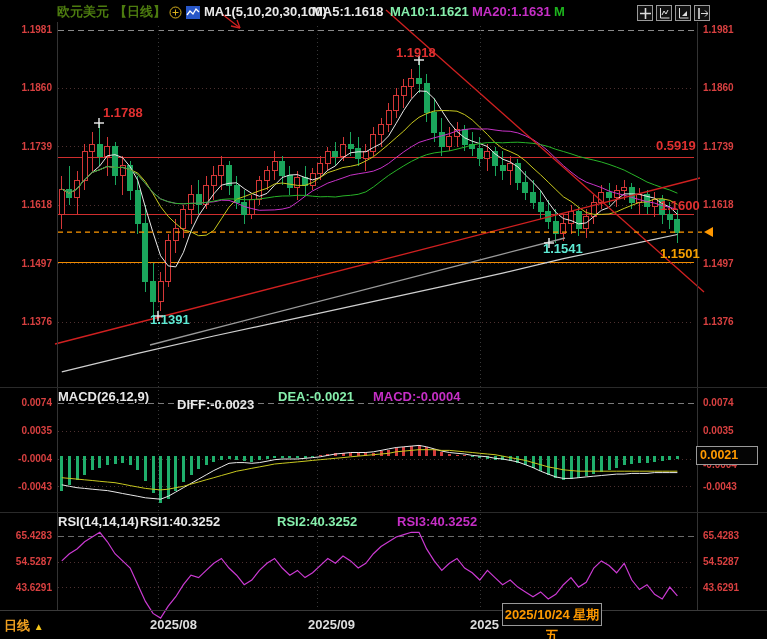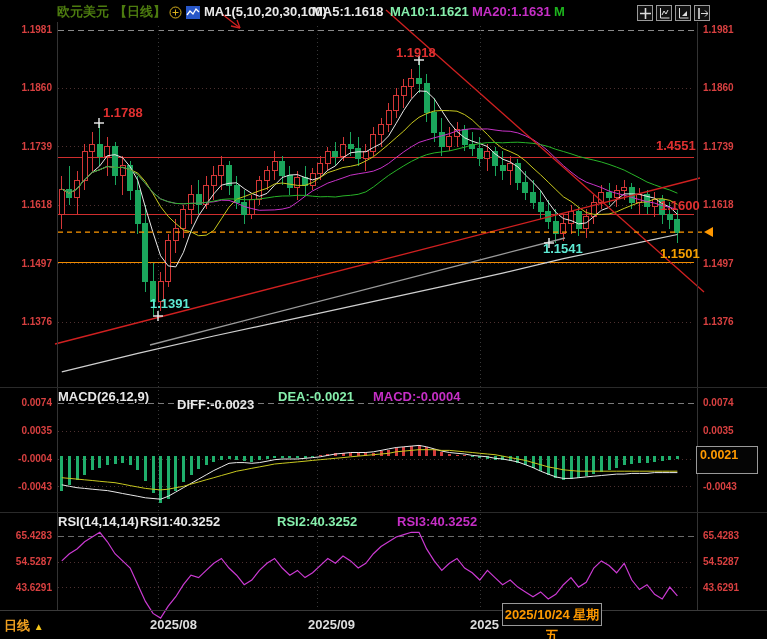--- a/index.html
+++ b/index.html
@@ -15,21 +15,21 @@
            box-sizing:border-box;padding:0;display:flex;align-items:center;justify-content:center;cursor:pointer;}
   .ann{position:absolute;font-size:13px;font-weight:700;white-space:nowrap;line-height:14px;}
   .ann-red{color:#e03030}.ann-grn{color:#5eead4}.ann-org{color:#f5a000}
   .vborder{position:absolute;top:22px;height:588px;width:1px;background:#333;}
   .hsep{position:absolute;left:0;width:767px;height:1px;background:#2a2a2a;}
   .panelhdr{position:absolute;font-size:13px;font-weight:700;white-space:nowrap;}
   .valbox{position:absolute;box-sizing:border-box;border:1px solid #999;background:#050505;
           font-size:12.5px;font-weight:700;color:#ff9a00;}
   .xlab{position:absolute;top:617px;font-size:13px;font-weight:700;color:#dedede;white-space:nowrap;text-align:right;}
   #datebox{left:502px;top:603px;width:100px;height:23px;line-height:21px;text-align:center;font-size:13px;}
-  #macdbox{left:696px;top:446px;width:62px;height:28px;line-height:17px;padding-left:3px;}
+  #macdbox{left:696px;top:446px;width:62px;height:19px;line-height:17px;padding-left:3px;}
   #period{position:absolute;left:4px;top:617px;font-size:13px;font-weight:700;color:#f0a020;cursor:pointer;}
   #period .tri{color:#f5c518;font-size:10px;}
   #watermark{position:absolute;left:626px;top:588px;font-size:34px;font-weight:700;color:#dcdcdc;
              letter-spacing:1px;font-family:"Liberation Sans",sans-serif;}
   svg.glyph{display:block}
 </style>
 </head>
 <body>
 
 <div id="app">
@@ -402,22 +402,22 @@
   <div class="lb rcol" style="top:22px">1.1981</div>
   <div class="lb rcol" style="top:80px">1.1860</div>
   <div class="lb rcol" style="top:139px">1.1739</div>
   <div class="lb rcol" style="top:197px">1.1618</div>
   <div class="lb rcol" style="top:256px">1.1497</div>
   <div class="lb rcol" style="top:314px">1.1376</div>
 
   <div class="ann ann-red" style="left:103px;top:106px">1.1788</div>
   <div class="ann ann-red" style="left:396px;top:46px">1.1918</div>
   <div class="ann ann-grn" style="left:543px;top:242px">1.1541</div>
-  <div class="ann ann-grn" style="left:150px;top:297px">1.1391</div>
-  <div class="ann ann-red" style="left:656px;top:139px">1.4551</div>
+  <div class="ann ann-grn" style="left:150px;top:313px">1.1391</div>
+  <div class="ann ann-red" style="left:656px;top:139px">0.5919</div>
   <div class="ann ann-red" style="left:660px;top:199px">1.1600</div>
   <div class="ann ann-org" style="left:660px;top:247px">1.1501</div>
 
   <div>
     <span class="panelhdr c-wht" style="left:58px;top:389px">MACD(26,12,9)</span>
     <span class="panelhdr c-wht" style="left:177px;top:397px">DIFF:-0.0023</span>
     <span class="panelhdr c-ma10" style="left:278px;top:389px">DEA:-0.0021</span>
     <span class="panelhdr c-ma20" style="left:373px;top:389px">MACD:-0.0004</span>
   </div>
   <div class="lb lcol" style="top:395px">0.0074</div>

